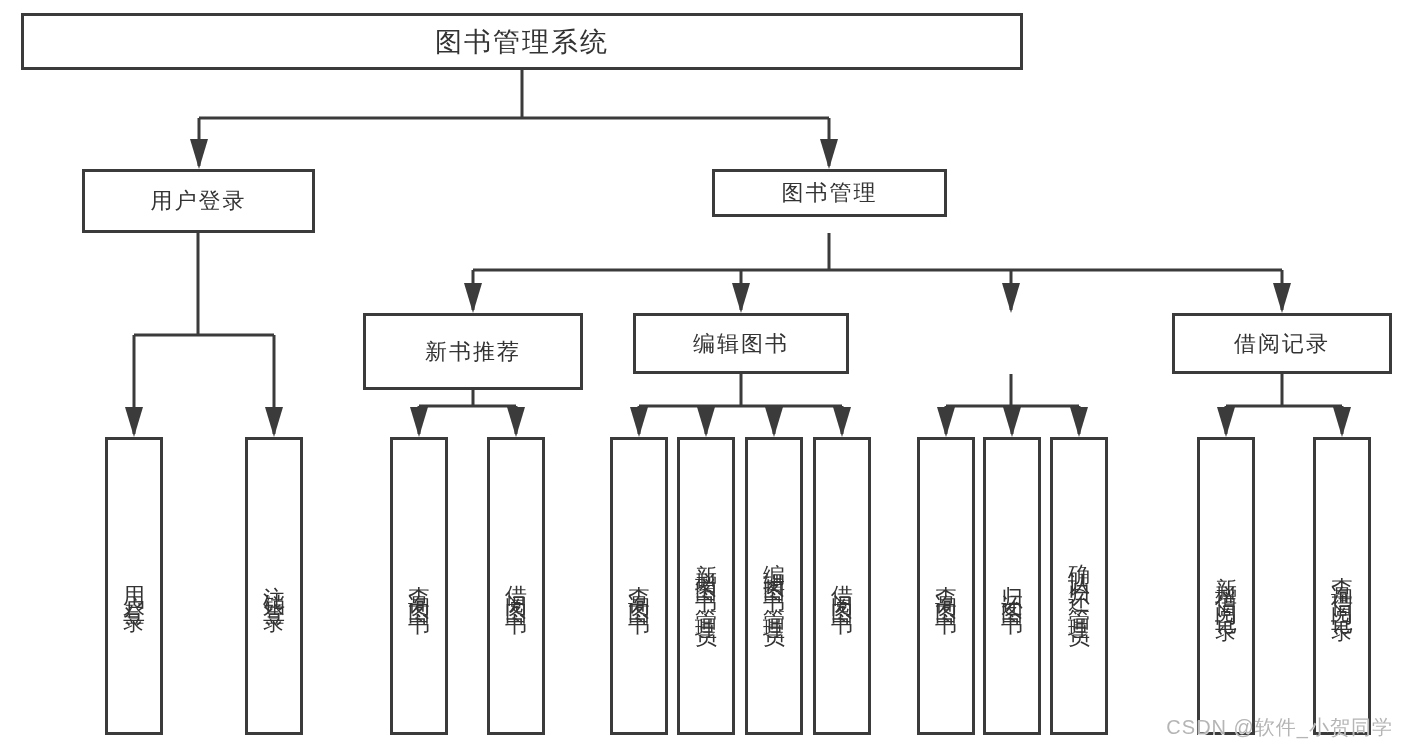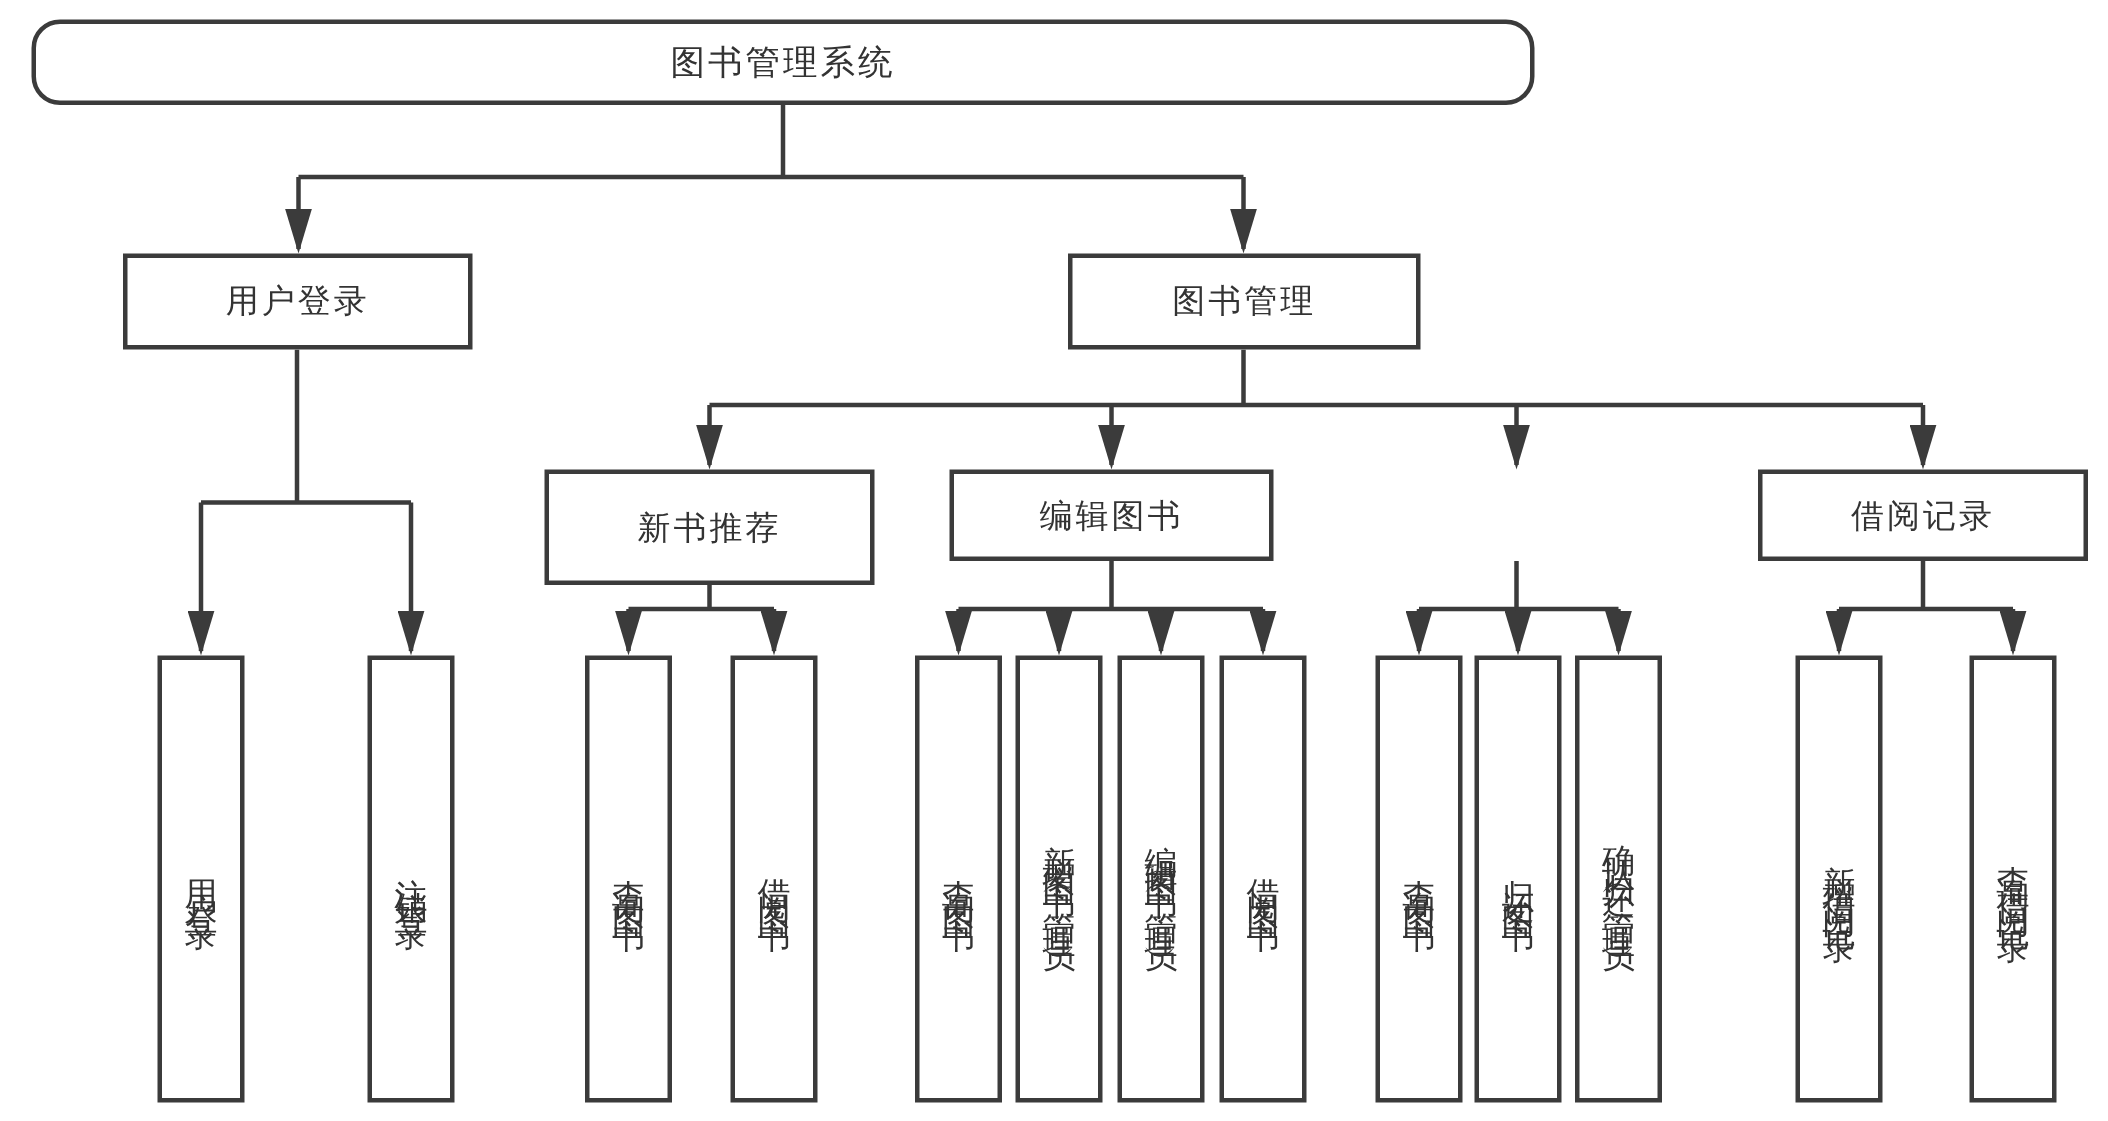--- a/index.html
+++ b/index.html
@@ -9,21 +9,21 @@
     font-family:"Liberation Sans","DejaVu Sans",sans-serif;
   }
   .connectors { position:absolute; left:0; top:0; z-index:1; }
   .box {
     position:absolute; z-index:2; box-sizing:border-box;
     background:#ffffff; border:3px solid #3b3b3b; color:#333333;
     display:flex; align-items:center; justify-content:center;
     text-align:center;
   }
   .hbox { font-size:22px; letter-spacing:2px; }
-  .root { font-size:23px;border-radius:19px; }
+  .root { font-size:27px; }
   .vbox {
     writing-mode:vertical-rl;
     font-size:22px; letter-spacing:9px; line-height:52px;
   }
   .watermark {
     position:absolute; z-index:3; right:12px; bottom:6px;
     font-size:20px; color:#b5b5b5; letter-spacing:1px;
     text-shadow:0 1px 0 rgba(255,255,255,0.85);
   }
 </style>
@@ -71,21 +71,21 @@
 
       <path d="M1282 374 V406 M1226 406 H1342"></path>
       <path d="M1226 406 V434" marker-end="url(#arw)"></path>
       <path d="M1342 406 V434" marker-end="url(#arw)"></path>
     </g>
   </svg>
 
   <div class="box hbox root" style="left:21px;top:13px;width:1002px;height:57px">图书管理系统</div>
 
   <div class="box hbox" style="left:82px;top:169px;width:233px;height:64px">用户登录</div>
-  <div class="box hbox" style="left:712px;top:169px;width:235px;height:64px">图书管理</div>
+  <div class="box hbox" style="left:712px;top:169px;width:235px;height:48px">图书管理</div>
 
   <div class="box hbox" style="left:363px;top:313px;width:220px;height:77px">新书推荐</div>
   <div class="box hbox" style="left:633px;top:313px;width:216px;height:61px">编辑图书</div>
   <div class="box hbox" style="left:1172px;top:313px;width:220px;height:61px">借阅记录</div>
 
   <div class="box vbox" style="left:105px;top:437px;width:58px;height:298px">用户登录</div>
   <div class="box vbox" style="left:245px;top:437px;width:58px;height:298px">注销登录</div>
 
   <div class="box vbox" style="left:390px;top:437px;width:58px;height:298px">查询图书</div>
   <div class="box vbox" style="left:487px;top:437px;width:58px;height:298px">借阅图书</div>
@@ -95,14 +95,15 @@
   <div class="box vbox" style="left:745px;top:437px;width:58px;height:298px">编辑图书（管理员）</div>
   <div class="box vbox" style="left:813px;top:437px;width:58px;height:298px">借阅图书</div>
 
   <div class="box vbox" style="left:917px;top:437px;width:58px;height:298px">查询图书</div>
   <div class="box vbox" style="left:983px;top:437px;width:58px;height:298px">归还图书</div>
   <div class="box vbox" style="left:1050px;top:437px;width:58px;height:298px">确认归还（管理员）</div>
 
   <div class="box vbox" style="left:1197px;top:437px;width:58px;height:298px">新增借阅记录</div>
   <div class="box vbox" style="left:1313px;top:437px;width:58px;height:298px">查询借阅记录</div>
 
+  <div class="watermark">CSDN @软件_小贺同学</div>
 
 </div>
 
 </body></html>

